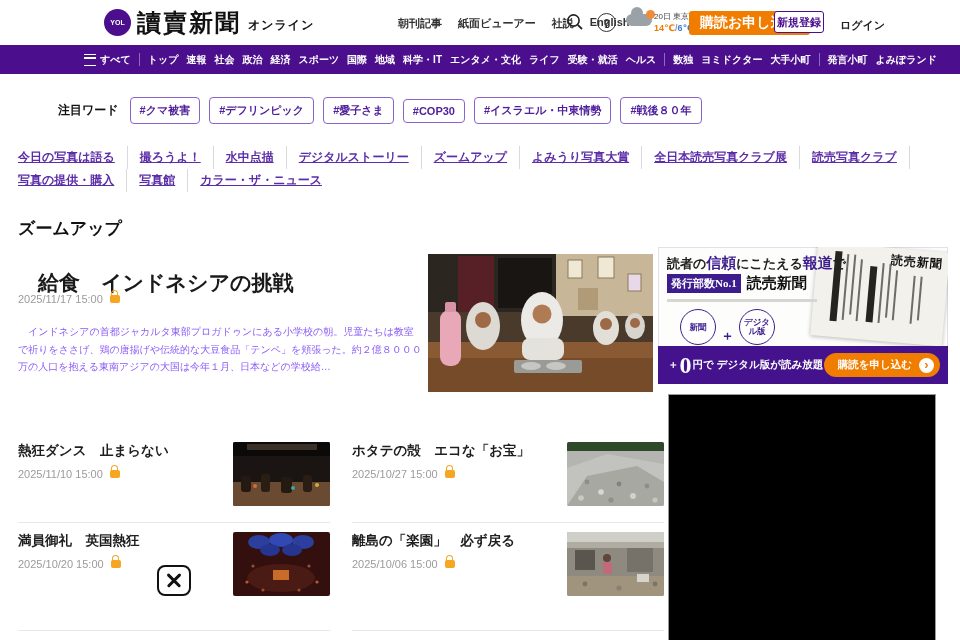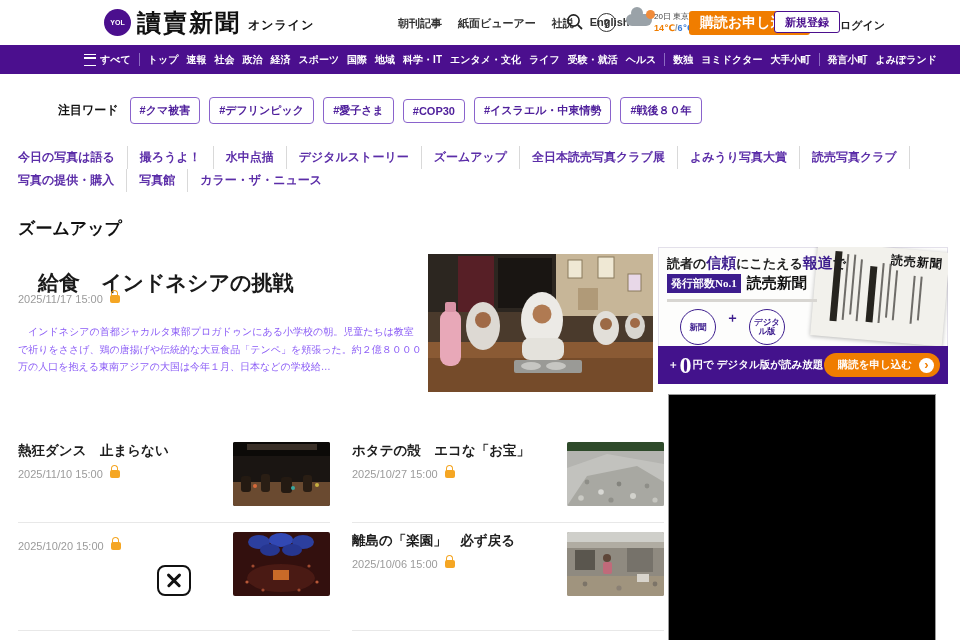--- a/index.html
+++ b/index.html
@@ -23,61 +23,61 @@
   .cloud::before{content:"";position:absolute;left:5px;top:-7px;width:12px;height:12px;background:#9aa2a8;border-radius:50%;}
   .cloud::after{content:"";position:absolute;right:-3px;top:-4px;width:9px;height:9px;background:#f08b3a;border-radius:50%;}
   .weather-date{position:absolute;left:28px;top:5px;color:#444;white-space:nowrap;}
   .weather-arrow{position:absolute;left:84px;top:8px;width:5px;height:5px;border-top:1.4px solid #666;border-right:1.4px solid #666;transform:rotate(45deg);}
   .weather-temp{position:absolute;left:28px;top:17px;font-size:9px;font-weight:bold;white-space:nowrap;}
   .temp-high{color:#f07d00;}
   .temp-slash{color:#999;}
   .temp-low{color:#3a7bd5;}
   .btn-subscribe{position:absolute;left:689px;top:11px;height:24px;padding:0 11px;background:#f07d00;color:#fff;
        font-size:14px;font-weight:bold;border:none;border-radius:3px;display:flex;align-items:center;cursor:pointer;}
-  .btn-register{position:absolute;left:774px;top:11px;height:22px;padding:0 10px;background:#fff;color:#4b0f8e;
+  .btn-register{position:absolute;left:774px;top:11px;height:22px;padding:0 2px;background:#fff;color:#4b0f8e;
        font-size:11px;font-weight:bold;border:1.4px solid #4b0f8e;border-radius:3px;display:flex;align-items:center;cursor:pointer;}
   .login-label{position:absolute;left:840px;top:18px;font-size:11px;font-weight:bold;color:#222;cursor:pointer;}
   
   .mainnav{position:absolute;left:0;top:45px;width:960px;height:29px;background:#4b0f8e;
        display:flex;align-items:center;padding-left:84px;box-sizing:border-box;gap:8px;
        font-size:10px;font-weight:bold;color:#fff;white-space:nowrap;}
   .mainnav .item{cursor:pointer;}
   .nav-divider{width:1px;height:13px;background:#8d6bc2;}
   .hamburger{display:inline-block;width:12px;height:10px;border-top:1.6px solid #fff;border-bottom:1.6px solid #fff;position:relative;margin-right:4px;}
   .hamburger::after{content:"";position:absolute;left:0;top:2.6px;width:12px;height:1.6px;background:#fff;}
   .all-item{display:flex;align-items:center;cursor:pointer;}
   
   .keywords{position:absolute;left:18px;top:97px;display:flex;align-items:center;gap:9px;}
   .kw-label{font-size:12px;font-weight:bold;color:#111;margin-right:2px;margin-left:40px;}
   .kw-pill{border:1.6px solid #8a63cc;border-radius:4px;color:#50219c;font-size:11px;font-weight:bold;
        padding:5px 9px;background:#fff;cursor:pointer;white-space:nowrap;}
   
   .photonav{position:absolute;left:18px;top:146px;width:928px;display:flex;flex-wrap:wrap;
        font-size:12px;font-weight:bold;color:#5b2da8;line-height:23px;}
-  .photonav .plink{cursor:pointer;margin-right:12px;padding-right:12px;border-right:1px solid #d9d9d9;}
+  .photonav .plink{cursor:pointer;margin-right:12px;padding-right:12px;border-right:1px solid #d9d9d9;text-decoration:underline;}
   .photonav .plink:last-child{border-right:none;}
   
   .page-title{position:absolute;left:18px;top:206px;font-size:17px;font-weight:bold;color:#111;}
   
   .feature-title{position:absolute;left:18px;top:252px;font-size:21px;font-weight:bold;color:#1a1a1a;cursor:pointer;margin-left:20px;}
   .feature-date{position:absolute;left:18px;top:293px;font-size:11px;color:#9b9b9b;display:flex;align-items:center;}
   .lock{display:inline-block;width:10px;height:8px;background:#f5a623;border-radius:2px;position:relative;margin-left:7px;}
   .lock::before{content:"";position:absolute;top:-5px;left:1.6px;width:5px;height:5px;border:1.6px solid #f5a623;border-bottom:none;border-radius:4px 4px 0 0;}
   .feature-excerpt{position:absolute;left:18px;top:313px;width:406px;font-size:10px;line-height:17.5px;color:#8b5cf6;}
   .feature-img{position:absolute;left:428px;top:254px;width:225px;height:138px;overflow:hidden;cursor:pointer;}
   
   .ad{position:absolute;left:658px;top:247px;width:290px;height:137px;background:#fdfdfc;overflow:hidden;box-shadow:0 0 0 1px #e3e0ea inset;}
   .ad-headline{position:absolute;left:9px;top:7px;font-family:"Liberation Serif","DejaVu Serif",serif;
        font-size:13px;font-weight:bold;color:#222;white-space:nowrap;}
   .ad-headline .em{color:#3d1d8e;font-size:15px;}
   .ad-badge-row{position:absolute;left:9px;top:27px;display:flex;align-items:center;gap:6px;}
   .ad-badge{background:#3d1d8e;color:#fff;font-size:11px;font-weight:bold;padding:2px 4px;font-family:"Liberation Serif","DejaVu Serif",serif;}
   .ad-brand{font-family:"Liberation Serif","DejaVu Serif",serif;font-size:15px;font-weight:bold;color:#111;}
   .ad-disclaimer{position:absolute;left:9px;top:52px;width:150px;height:3px;background:#d8d6d2;}
-  .ad-circles{position:absolute;left:22px;top:62px;display:flex;align-items:flex-start;gap:10px;}
+  .ad-circles{position:absolute;left:22px;top:62px;display:flex;align-items:flex-end;gap:5px;}
   .ad-circle{width:34px;height:34px;border:1.6px solid #3d1d8e;border-radius:50%;color:#3d1d8e;
        font-size:8.5px;font-weight:bold;display:flex;align-items:center;justify-content:center;text-align:center;line-height:9px;background:#fff;}
   .ad-plus{color:#3d1d8e;font-size:13px;font-weight:bold;}
   .ad-paper{position:absolute;right:2px;top:0px;width:132px;height:94px;background:#f2f1ec;transform:rotate(5deg);
        box-shadow:0 1px 4px rgba(0,0,0,.28);overflow:hidden;}
   .paper-masthead{position:absolute;right:6px;top:4px;font-family:"Liberation Serif","DejaVu Serif",serif;
        font-size:12px;font-weight:bold;color:#111;letter-spacing:1px;}
   .paper-col{position:absolute;background:#6e6c68;width:2px;}
   .paper-head{position:absolute;background:#26241f;width:7px;}
   .ad-band{position:absolute;left:0;bottom:0;width:290px;height:38px;background:#43128c;display:flex;align-items:center;}
@@ -174,22 +174,22 @@
     <span class="kw-pill">#イスラエル・中東情勢</span>
     <span class="kw-pill">#戦後８０年</span>
   </div>
 
   <div class="photonav">
     <span class="plink">今日の写真は語る</span>
     <span class="plink">撮ろうよ！</span>
     <span class="plink">水中点描</span>
     <span class="plink">デジタルストーリー</span>
     <span class="plink">ズームアップ</span>
+    <span class="plink">よみうり写真大賞</span>
     <span class="plink">全日本読売写真クラブ展</span>
-    <span class="plink">よみうり写真大賞</span>
     <span class="plink">読売写真クラブ</span>
     <span class="plink">写真の提供・購入</span>
     <span class="plink">写真館</span>
     <span class="plink">カラー・ザ・ニュース</span>
   </div>
 
   <h1 class="page-title">ズームアップ</h1>
 
   <h2 class="feature-title">給食　インドネシアの挑戦</h2>
   <div class="feature-date">
@@ -312,20 +312,21 @@
         <circle cx="44" cy="58" r="2.6" fill="#90908a"></circle>
           <circle cx="88" cy="58" r="2.6" fill="#c6c6c0"></circle>
       </svg>
     </div>
   </div>
 
   <div class="divider" style="left:18px;top:522px;"></div>
   <div class="divider" style="left:352px;top:522px;"></div>
 
   <div class="card" style="left:18px;top:532px;">
+    <p class="ctitle">満員御礼　英国熱狂</p>
     <div class="cdate">
         <span>2025/10/20 15:00</span>
         <span class="lock"></span>
       </div>
     <div class="thumb">
       <svg width="97" height="64" viewBox="0 0 97 64">
         <rect width="97" height="64" fill="#33100e"></rect>
         <ellipse cx="26" cy="10" rx="11" ry="7" fill="#2c3f9e"></ellipse>
         <ellipse cx="48" cy="8" rx="12" ry="7" fill="#3248b4"></ellipse>
         <ellipse cx="70" cy="10" rx="11" ry="7" fill="#2c3f9e"></ellipse>

